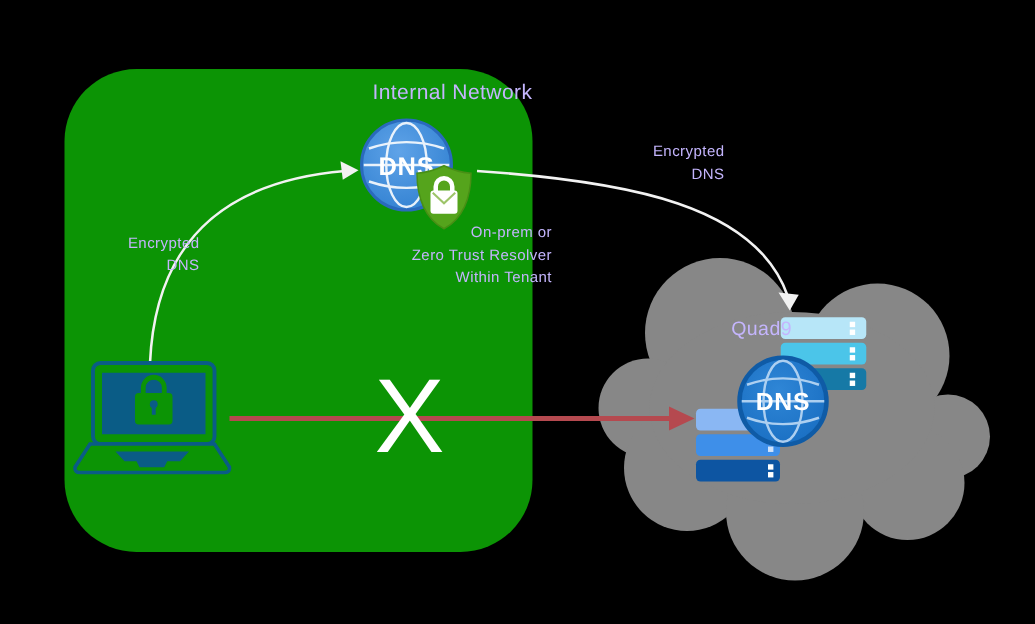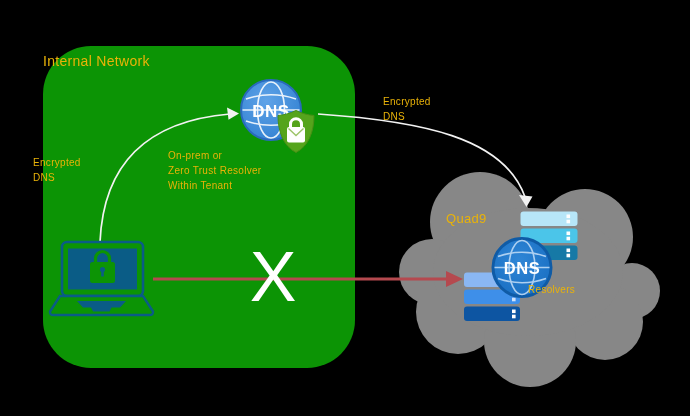--- a/index.html
+++ b/index.html
@@ -5,21 +5,21 @@
   html,body{margin:0;padding:0;background:#000;}
   #stage{
     position:relative;width:690px;height:416px;background:#000;overflow:hidden;
     font-family:"Liberation Sans",sans-serif;color:#fff;
   }
   #internal-network-box{
     position:absolute;left:43px;top:46px;width:312px;height:322px;
     background:#0c9405;border-radius:48px;
   }
   #shapes{position:absolute;left:0;top:0;width:690px;height:416px;}
-  .lbl{position:absolute;color:#eab308;text-align:left;letter-spacing:.3px;}
+  .lbl{position:absolute;color:#c4b5fd;text-align:right;letter-spacing:.3px;}
   .lbl .ln{line-height:15px;font-size:10px;}
   #lbl-internal-network{left:43px;top:53px;width:312px;font-size:14px;line-height:16px;}
   #lbl-enc-dns-left{left:33px;top:155px;width:100px;}
   #lbl-resolver{left:168px;top:148px;width:200px;}
   #lbl-endpoint{left:52px;top:321px;width:102px;font-size:13.5px;line-height:15px;}
   #lbl-enc-dns-right{left:383px;top:94px;width:100px;}
   #lbl-quad9{left:446px;top:211px;width:82px;font-size:13px;line-height:15px;}
   #lbl-other{left:528px;top:282px;width:102px;}
   #x-mark{
     position:absolute;left:236px;top:244px;width:74px;text-align:center;
@@ -152,18 +152,17 @@
 
 
   <div class="lbl" id="lbl-enc-dns-right">
     <div class="ln">Encrypted</div>
     <div class="ln">DNS</div>
   </div>
 
   <div class="lbl" id="lbl-quad9">Quad9</div>
 
   <div class="lbl" id="lbl-other">
-    <div class="ln">Resolvers</div>
   </div>
 
   <div id="x-mark">X</div>
 
 </div>
 
 </body></html>

